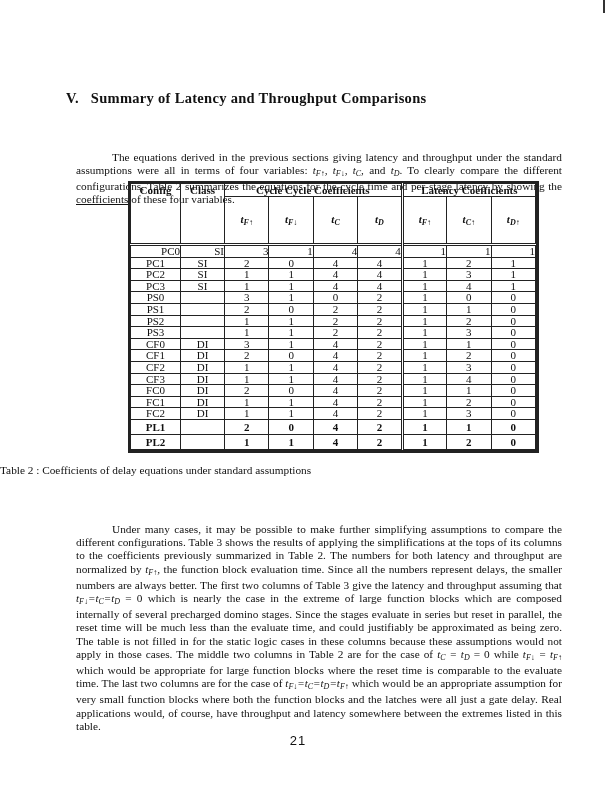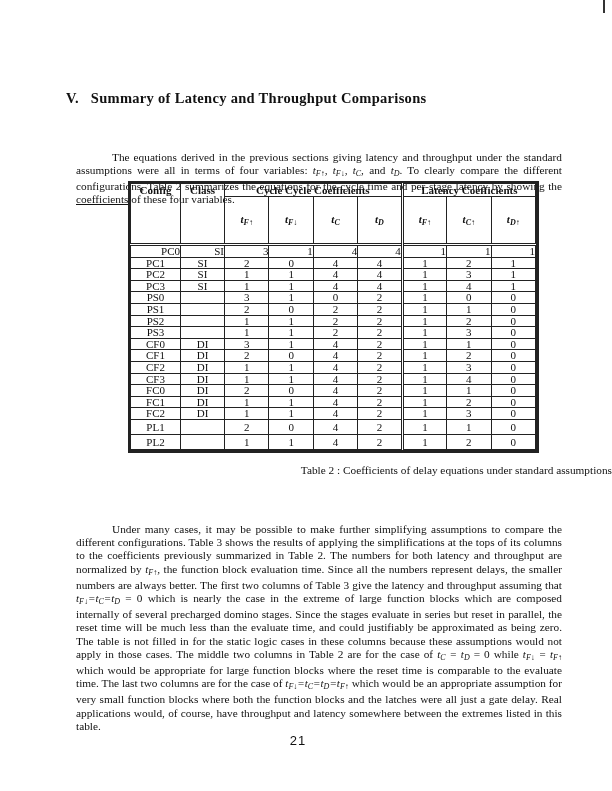--- a/index.html
+++ b/index.html
@@ -19,24 +19,24 @@
   .ul { text-decoration: underline; }
 
   .table-wrap { position: absolute; left: 128px; top: 181px; width: 406px; border: 2px solid #222;
                 border-right-width: 3px; border-bottom-width: 3px; }
   table { border-collapse: collapse; width: 100%; font-size: 11px; table-layout: fixed; }
   td, th { border: 1px solid #222; padding: 0; text-align: center; font-weight: normal;
            line-height: 10.6px; height: 10.6px; }
   th { line-height: 12px; height: 12px; font-weight: bold; }
   th.sub { height: 30px; vertical-align: top; padding-top: 16px; }
   tr.sep td { border-top: 3px double #222; text-align: right; }
-  tr.last-block td { height: 14px; line-height: 14px; }
+  tr.last-block td { height: 14px; line-height: 14px; font-weight: bold; }
   .col-config { width: 50px; }
   .col-class { width: 44px; }
-  .caption { position: absolute; left: 0; width: 612px; top: 464px; text-align: right; font-size: 11.3px; }
+  .caption { position: absolute; left: 0; width: 612px; top: 464px; text-align: left; font-size: 11.3px; }
   .pagenum { position: absolute; left: 0; width: 596px; top: 733px; text-align: center;
              font-family: "Liberation Sans", "DejaVu Sans", sans-serif; font-size: 13px; letter-spacing: 1px; }
 </style>
 </head>
 <body>
 
 <div class="corner-mark"></div>
 
 <div class="section-title">
   <span class="num">V.</span><span>Summary of Latency and Throughput Comparisons</span>

